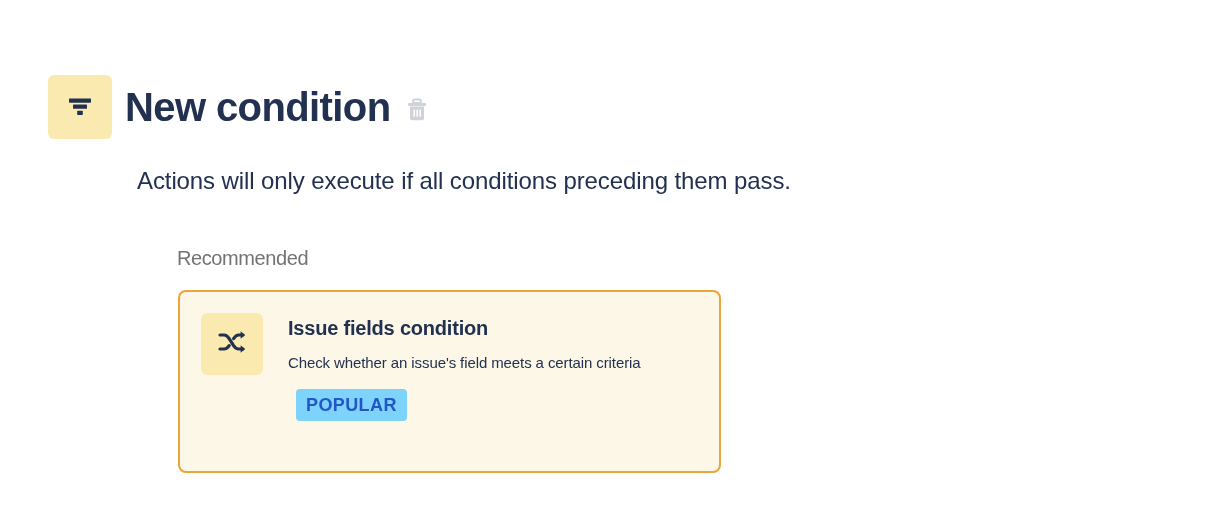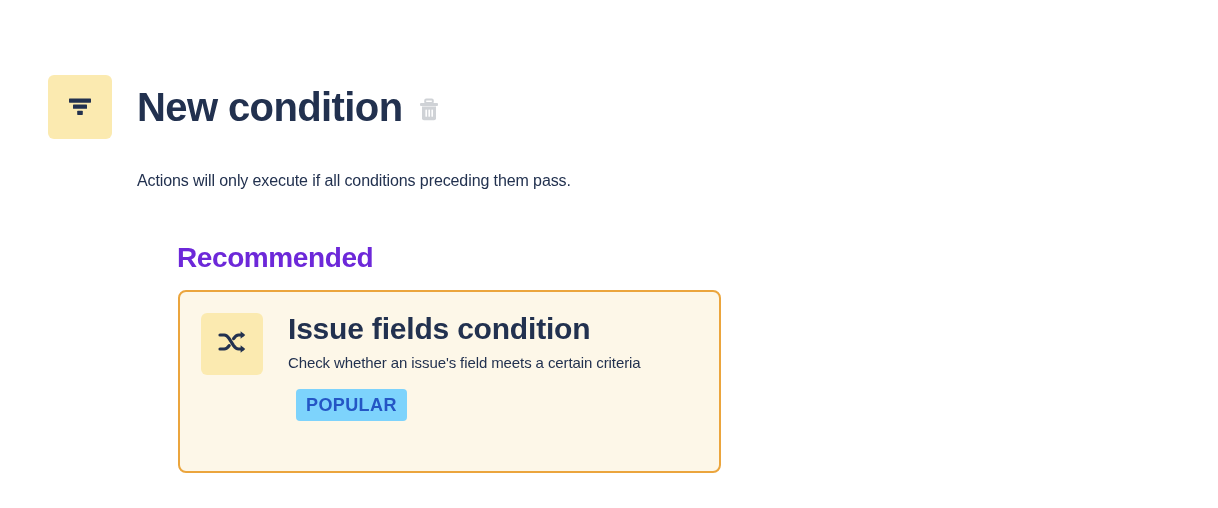--- a/index.html
+++ b/index.html
@@ -39,21 +39,21 @@
     background: #fbeab0;
     display: flex;
     align-items: center;
     justify-content: center;
     flex: 0 0 auto;
   }
 
   .header-text-wrap {
     display: flex;
     align-items: center;
-    margin-left: 25px;
+    margin-left: 13px;
     height: 64px;
     text-align: center;
   }
 
   .page-title {
     font-size: 40px;
     line-height: 46px;
     font-weight: 700;
     letter-spacing: -0.6px;
     color: #22314f;
@@ -69,38 +69,38 @@
     width: 24px;
     height: 26px;
     cursor: pointer;
   }
 
   
   .description {
     position: absolute;
     left: 137px;
     top: 165px;
-    font-size: 16px;
+    font-size: 24px;
     line-height: 32px;
     font-weight: 400;
     color: #22314f;
     letter-spacing: -0.1px;
     white-space: nowrap;
   }
 
   
   .section-heading {
     position: absolute;
     left: 177px;
     top: 240px;
-    font-size: 28px;
+    font-size: 20px;
     line-height: 36px;
-    font-weight: 700;
+    font-weight: 400;
     letter-spacing: -0.4px;
-    color: #6d28d9;
+    color: #737373;
   }
 
   
   .card {
     position: absolute;
     left: 178px;
     top: 290px;
     width: 543px;
     height: 183px;
     box-sizing: border-box;
@@ -122,21 +122,21 @@
     justify-content: center;
     flex: 0 0 auto;
   }
 
   .card-body {
     margin-left: 25px;
     padding-top: 1px;
   }
 
   .card-title {
-    font-size: 30px;
+    font-size: 20px;
     line-height: 29px;
     font-weight: 700;
     color: #22314f;
     letter-spacing: -0.2px;
   }
 
   .card-desc {
     font-size: 15px;
     line-height: 39px;
     font-weight: 400;

